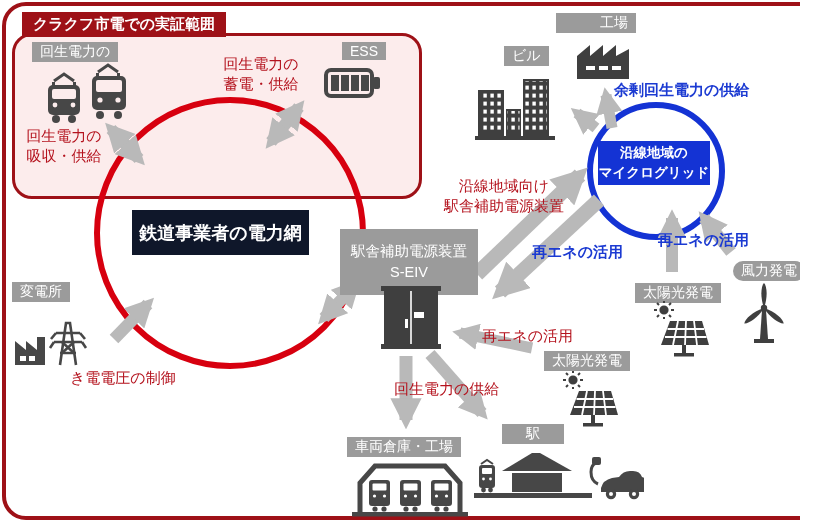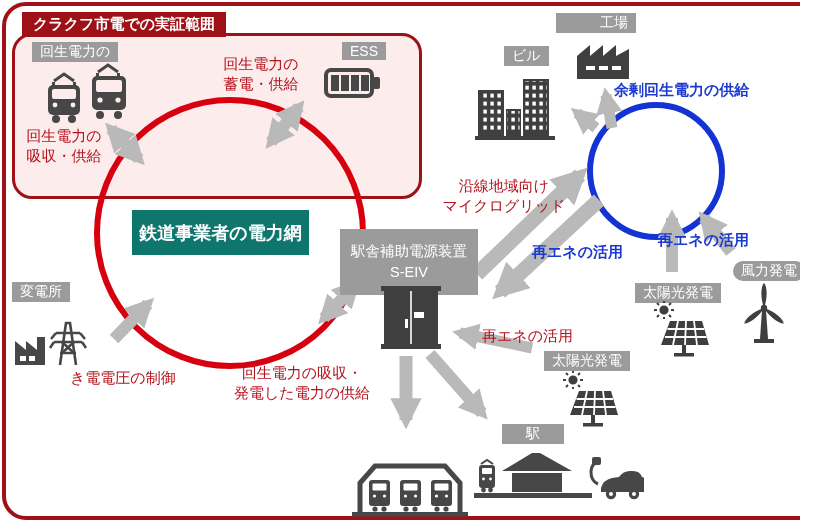--- a/index.html
+++ b/index.html
@@ -14,21 +14,21 @@
   #demo-panel{left:12px;top:33px;width:404px;height:160px;background:#fcecec;border:3px solid #9e1117;border-radius:20px;}
   #demo-title{left:22px;top:12px;background:#9e1117;color:#fff;font-weight:bold;font-size:15px;padding:3px 11px;white-space:nowrap;}
   
   .netcircle{border-radius:50%;}
   #rail-circle{left:94px;top:97px;width:260px;height:260px;border:6px solid #d7000f;}
   #grid-circle{left:587px;top:102px;width:126px;height:126px;border:6px solid #1433d4;}
   
   .badge{background:#9b9b9b;color:#fff;font-size:14px;padding:1px 8px;white-space:nowrap;text-align:center;}
   .badge.ml{white-space:pre-line;line-height:1.45;padding:12px 9px;}
   
-  #rail-box{left:132px;top:210px;width:177px;height:45px;background:#0f766e;color:#fff;font-weight:bold;font-size:18px;display:flex;align-items:center;justify-content:center;white-space:nowrap;}
+  #rail-box{left:132px;top:210px;width:177px;height:45px;background:#0f172a;color:#fff;font-weight:bold;font-size:18px;display:flex;align-items:center;justify-content:center;white-space:nowrap;}
   #grid-box{left:598px;top:141px;width:112px;height:44px;background:#1433d4;color:#fff;font-weight:bold;font-size:13.5px;display:flex;align-items:center;justify-content:center;text-align:center;white-space:pre-line;line-height:1.5;}
   
   .rtext{color:#b4121d;font-weight:normal;font-size:15px;white-space:pre-line;line-height:1.3;}
   .btext{color:#1b3ad2;font-weight:bold;font-size:15px;white-space:pre-line;line-height:1.3;}
   .ctr{text-align:center;}
   svg{display:block;}
 </style>
 </head>
 <body>
 
@@ -115,41 +115,42 @@
       <rect x="17" y="43" width="6" height="5" fill="#fff"></rect>
     <g stroke="#474747" stroke-width="2.6" fill="none">
       <path d="M48,52 L54,10 H58 L64,52"></path>
       <path d="M44,20 H68 M42,29 H70 M48,40 H64"></path>
       <path d="M50,29 l12,11 M62,29 l-12,11"></path>
       <path d="M44,20 l-5,6 M68,20 l5,6 M42,29 l-4,6 M70,29 l4,6"></path>
     </g>
   </svg>
   <div class="abs rtext" style="left:70px;top:368px;">き電電圧の制御</div>
 
-  <div class="abs rtext ctr" style="left:222px;top:363px;width:160px;">回生電力の吸収・
-発電した電力の供給</div>
 
   <div class="abs badge ml" style="left:340px;top:229px;width:120px;font-size:14.5px;">駅舎補助電源装置
 S-EIV</div>
   <svg class="abs" style="left:380px;top:285px;" width="62" height="66" viewBox="0 0 62 66">
     <rect x="1" y="1" width="60" height="5" fill="#3f3f3f"></rect>
     <rect x="4" y="6" width="54" height="53" fill="#3f3f3f"></rect>
     <line x1="31" y1="6" x2="31" y2="59" stroke="#fff" stroke-width="1.6"></line>
     <rect x="34" y="27" width="10" height="6" fill="#fff"></rect>
     <rect x="25" y="34" width="3" height="9" fill="#fff"></rect>
     <rect x="1" y="59" width="60" height="5" fill="#3f3f3f"></rect>
   </svg>
   <div class="abs rtext" style="left:482px;top:326px;">再エネの活用</div>
+  <div class="abs rtext" style="left:394px;top:379px;">回生電力の供給</div>
 
   <div class="abs rtext ctr" style="left:428px;top:176px;width:152px;">沿線地域向け
-マイクログリッド</div>
+駅舎補助電源装置</div>
   <div class="abs btext" style="left:532px;top:242px;">再エネの活用</div>
   <div class="abs btext" style="left:658px;top:230px;">再エネの活用</div>
   <div class="abs btext" style="left:614px;top:80px;">余剰回生電力の供給</div>
 
+  <div class="abs" id="grid-box">沿線地域の
+マイクログリッド</div>
 
   <div class="abs badge" style="left:556px;top:13px;padding-left:44px;">工場</div>
   <svg class="abs" style="left:573px;top:39px;" width="62" height="42" viewBox="0 0 62 42">
     <path d="M4,40 V17 L17,6 v11 L30,6 v11 L43,6 v11 L56,10 v30 z" fill="#3f3f3f"></path>
     <rect x="13" y="27" width="9" height="4" fill="#fff"></rect>
     <rect x="26" y="27" width="9" height="4" fill="#fff"></rect>
     <rect x="39" y="27" width="9" height="4" fill="#fff"></rect>
   </svg>
 
   <div class="abs badge" style="left:504px;top:46px;">ビル</div>
@@ -232,20 +233,21 @@
       <path d="M126,36 q-7,-3 -7,-12 q0,-7 5,-9" fill="none" stroke="#474747" stroke-width="3"></path>
       <rect x="120" y="9" width="9" height="8" rx="2"></rect>
       <path d="M129,40 q2,-8 11,-10 l7,-1 q4,-6 11,-6 h3 q7,0 9,6 l3,1 q7,2 7,8 v6 h-51 z"></path>
       <circle cx="139" cy="46" r="5.2"></circle>
         <circle cx="162" cy="46" r="5.2"></circle>
       <circle cx="139" cy="46" r="2" fill="#fff"></circle>
         <circle cx="162" cy="46" r="2" fill="#fff"></circle>
     </g>
   </svg>
 
+  <div class="abs badge" style="left:347px;top:437px;">車両倉庫・工場</div>
   <svg class="abs" style="left:352px;top:458px;" width="116" height="60" viewBox="0 0 116 60">
     <path d="M8,56 V25 L23,8 H93 L108,25 V56" fill="none" stroke="#474747" stroke-width="5"></path>
     <g fill="#474747">
       <g transform="translate(17,22)">
         <rect x="0" y="0" width="21" height="26" rx="3"></rect>
         <rect x="3.5" y="3.5" width="14" height="7" rx="1" fill="#fff"></rect>
         <circle cx="5.5" cy="16" r="1.6" fill="#fff"></circle>
           <circle cx="15.5" cy="16" r="1.6" fill="#fff"></circle>
         <circle cx="6" cy="29" r="2.6"></circle>
           <circle cx="15" cy="29" r="2.6"></circle>

